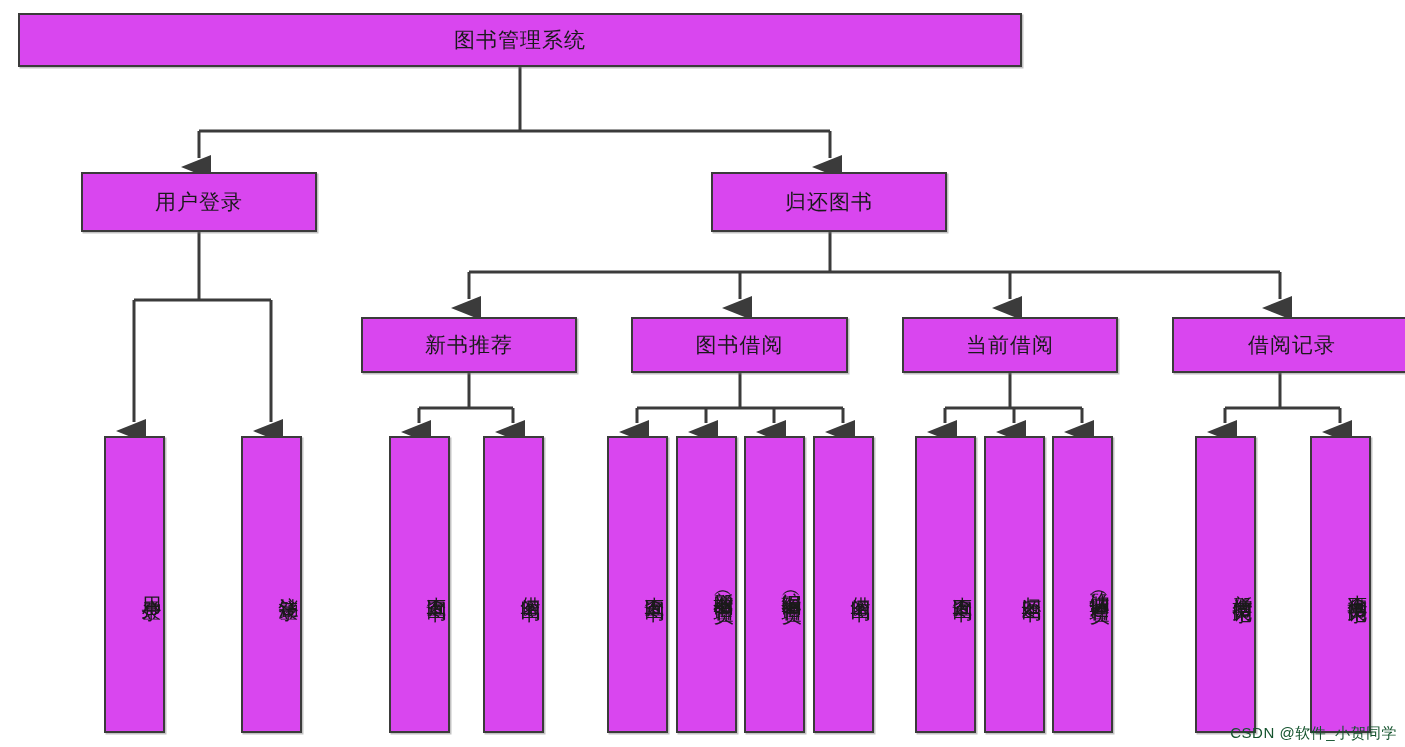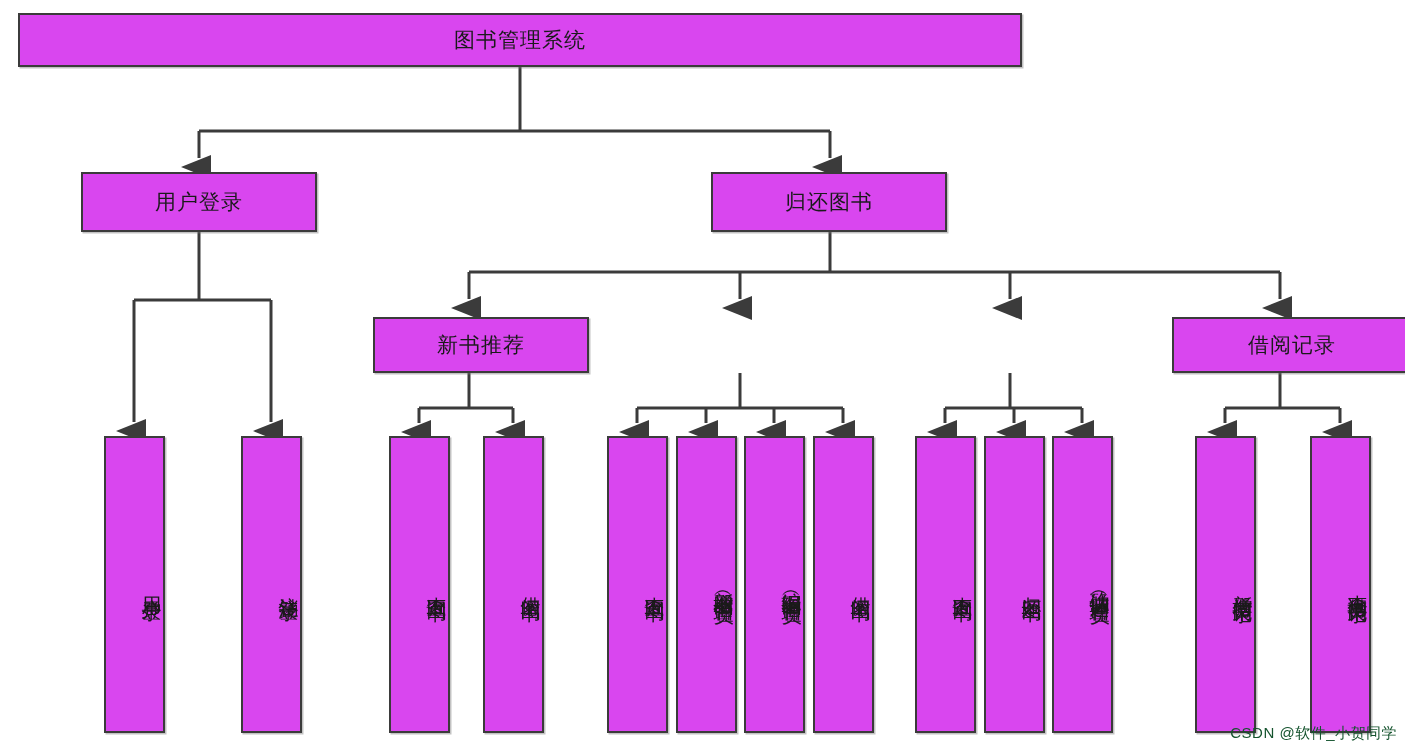--- a/index.html
+++ b/index.html
@@ -124,22 +124,28 @@
     <span class="htext">图书管理系统</span>
   </div>
 
   <div class="node horizontal" style="left:81px; top:172px; width:236px; height:60px;">
     <span class="htext">用户登录</span>
   </div>
   <div class="node horizontal" style="left:711px; top:172px; width:236px; height:60px;">
     <span class="htext">归还图书</span>
   </div>
 
-  <div class="node horizontal" style="left:361px; top:317px; width:216px; height:56px;margin-left:12px;">
+  <div class="node horizontal" style="left:361px; top:317px; width:216px; height:56px;">
     <span class="htext">新书推荐</span>
+  </div>
+  <div class="node horizontal" style="left:631px; top:317px; width:217px; height:56px;">
+    <span class="htext">图书借阅</span>
+  </div>
+  <div class="node horizontal" style="left:902px; top:317px; width:216px; height:56px;">
+    <span class="htext">当前借阅</span>
   </div>
   <div class="node horizontal" style="left:1172px; top:317px; width:240px; height:56px;">
     <span class="htext">借阅记录</span>
   </div>
 
   <div class="node vertical" style="left:104px; top:436px; width:61px; height:297px;">
     <span class="vtext">用户登录</span>
   </div>
   <div class="node vertical" style="left:241px; top:436px; width:61px; height:297px;">
     <span class="vtext">注销登录</span>

